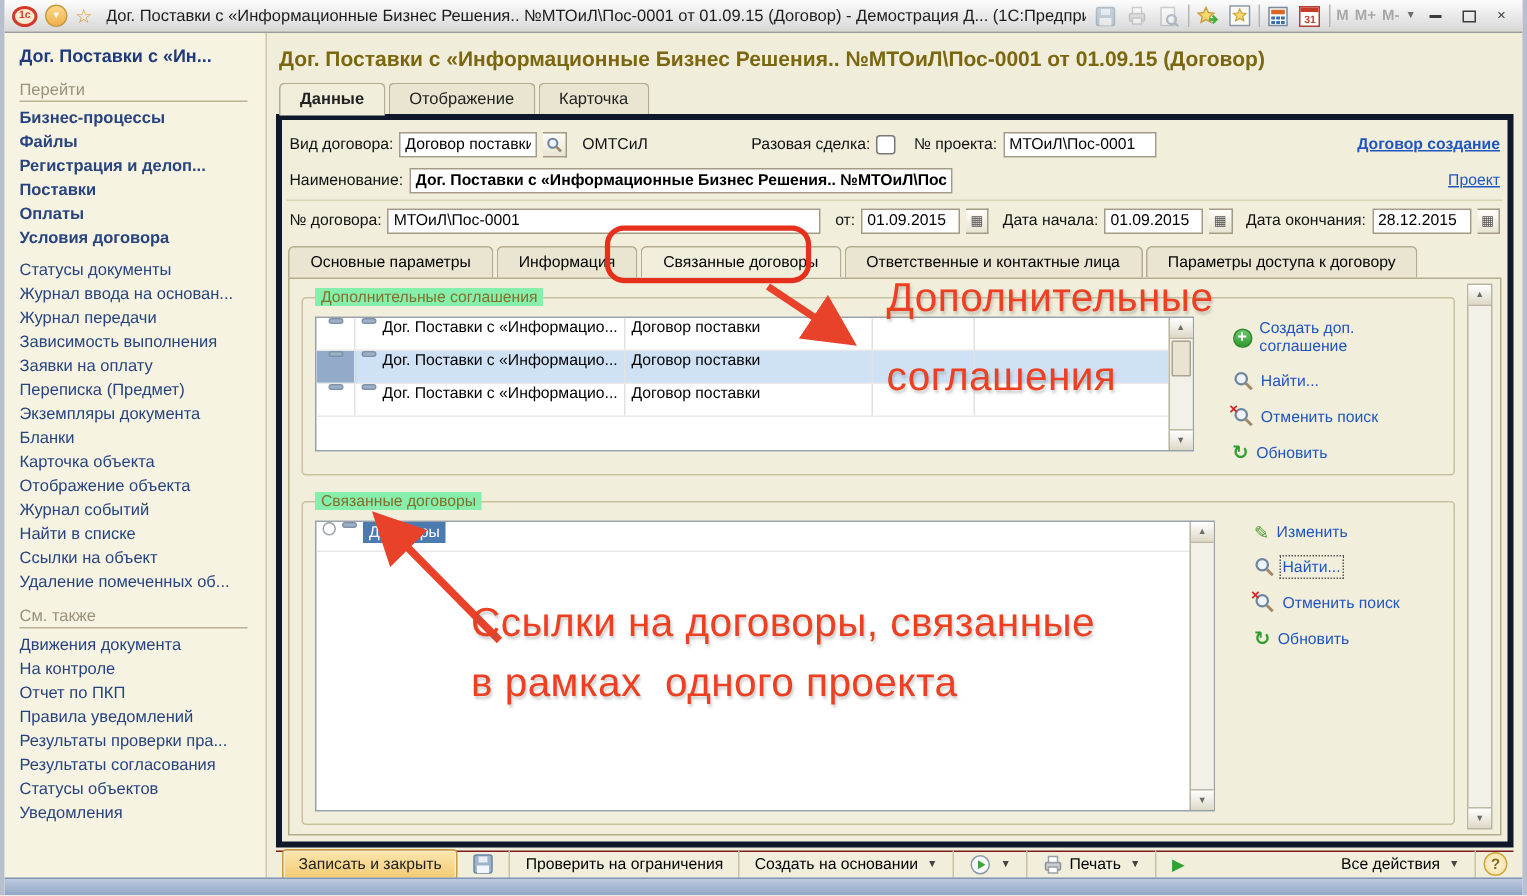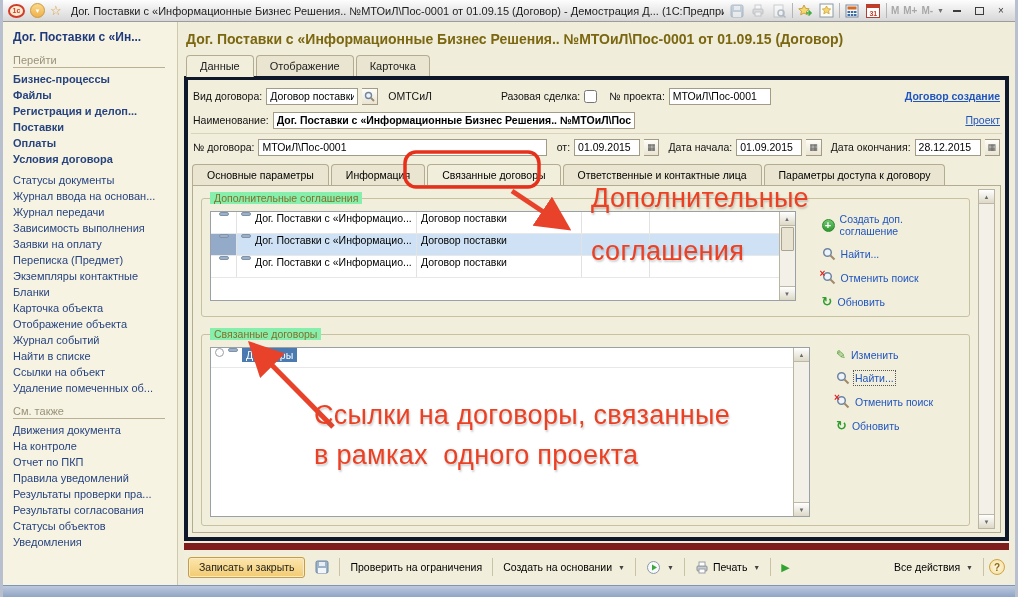--- a/index.html
+++ b/index.html
@@ -35,21 +35,21 @@
   .sblist{list-style:none;margin:0;padding:0}
   .sblist li{font-size:11px;line-height:16px;color:#27447f;white-space:nowrap;overflow:hidden;cursor:pointer}
   .sblist li.b{font-weight:bold}
   .gap{height:5px}
   .main{flex:1;display:flex;flex-direction:column;padding:0 6px;min-width:0}
   .pagetitle{font-size:14px;font-weight:bold;color:#7a670f;margin:9px 0 8px 2px;white-space:nowrap}
   
   .tabbar{display:flex;gap:2px;padding-left:2px}
   .tab{font-size:11px;padding:4px 13px;background:#eae5d0;border:1px solid #b3ac90;border-bottom:none;
     border-radius:4px 4px 0 0;color:#222;cursor:pointer}
-  .tab.active{background:#f2eedc;font-weight:normal;position:relative;z-index:2;margin-bottom:-1px;padding-bottom:5px}
+  .tab.active{background:#f2eedc;font-weight:bold;position:relative;z-index:2;margin-bottom:-1px;padding-bottom:5px}
   .cpanel{flex:1;border:4px solid #0f172a;background:#f2eedc;display:flex;flex-direction:column;min-height:0}
   
   .frow{display:flex;align-items:center;gap:4px;padding:0 5px;height:24px;font-size:10.5px;white-space:nowrap;overflow:hidden}
   .flabel{color:#111}
   .txt{height:17px;border:1px solid #a39b86;background:#fff;font-size:10.5px;font-family:inherit;padding:0 3px}
   .txt.bold{font-weight:bold}
   .selbtn{width:16px;height:17px;border:1px solid #a39b86;border-left:none;background:linear-gradient(#fefdf8,#e9e4d2);
     display:flex;align-items:center;justify-content:center;font-size:9px;color:#555;cursor:pointer}
   .hr{border-top:1px solid #d9d3ba;margin:1px 3px}
   .sp{flex:1}
@@ -91,21 +91,21 @@
   .action{display:flex;align-items:center;gap:5px;cursor:pointer}
   .action .lk{color:#1f55c0;}
   .action.focus .lk{outline:1px dotted #555;outline-offset:1px}
   .plus{width:13px;height:13px;border-radius:50%;background:linear-gradient(#6fc76f,#2f9a2f);border:1px solid #2a8a2a;
     color:#fff;font-weight:bold;font-size:11px;line-height:10px;display:flex;align-items:center;justify-content:center;flex:none}
   .mag{position:relative;width:14px;height:14px;flex:none}
   .redx{position:absolute;left:-2px;top:-3px;color:#d22;font-weight:bold;font-size:10px}
   .refr{color:#2e9e2e;font-weight:bold;font-size:13px;line-height:13px;flex:none}
   .pen{color:#4a9a2a;font-size:12px;line-height:12px;flex:none}
   
-  .toolbar{height:41px;border-top:7px solid #7f1d1d;background:#f2eedc;display:flex;align-items:center;gap:5px;padding:0 4px;margin:2px 0 1px}
+  .toolbar{height:17px;border-top:1px solid #7f1d1d;background:#f2eedc;display:flex;align-items:center;gap:5px;padding:0 4px;margin:2px 0 1px}
   .goldbtn{display:flex;align-items:center;background:linear-gradient(#fce6ad,#f2cb72);border:1px solid #c79d3d;border-radius:3px;
     height:21px;padding:0 10px;font-size:10.5px;color:#222;box-shadow:inset 0 0 0 1px #f7ead0;cursor:pointer}
   .flatbtn{display:flex;align-items:center;gap:4px;height:21px;padding:0 5px;font-size:10.5px;border-radius:2px;cursor:pointer}
   .vsep{width:1px;height:18px;background:#c9c2a5}
   .caret{font-size:7px;color:#444;margin-left:2px}
   .play{color:#31a331;font-size:11px}
   .helpbtn{width:16px;height:16px;border-radius:50%;border:1px solid #cfa53e;background:radial-gradient(#fff8e2,#f3dd9b);
     color:#8a6a1a;font-weight:bold;font-size:10px;display:flex;align-items:center;justify-content:center;cursor:pointer}
   .bframe{position:absolute;left:0;right:0;bottom:0;height:12px;background:linear-gradient(#bdc9df,#8fa5c4);border-top:1px solid #8094b4}
   
@@ -207,21 +207,21 @@
         <li class="b">Условия договора</li>
       </ul>
       <div class="gap"></div>
       <ul class="sblist">
         <li>Статусы документы</li>
         <li>Журнал ввода на основан...</li>
         <li>Журнал передачи</li>
         <li>Зависимость выполнения</li>
         <li>Заявки на оплату</li>
         <li>Переписка (Предмет)</li>
-        <li>Экземпляры контактные</li>
+        <li>Экземпляры документа</li>
         <li>Бланки</li>
         <li>Карточка объекта</li>
         <li>Отображение объекта</li>
         <li>Журнал событий</li>
         <li>Найти в списке</li>
         <li>Ссылки на объект</li>
         <li>Удаление помеченных об...</li>
       </ul>
       <div class="gap"></div>
       <div class="sbheader">См. также</div>

